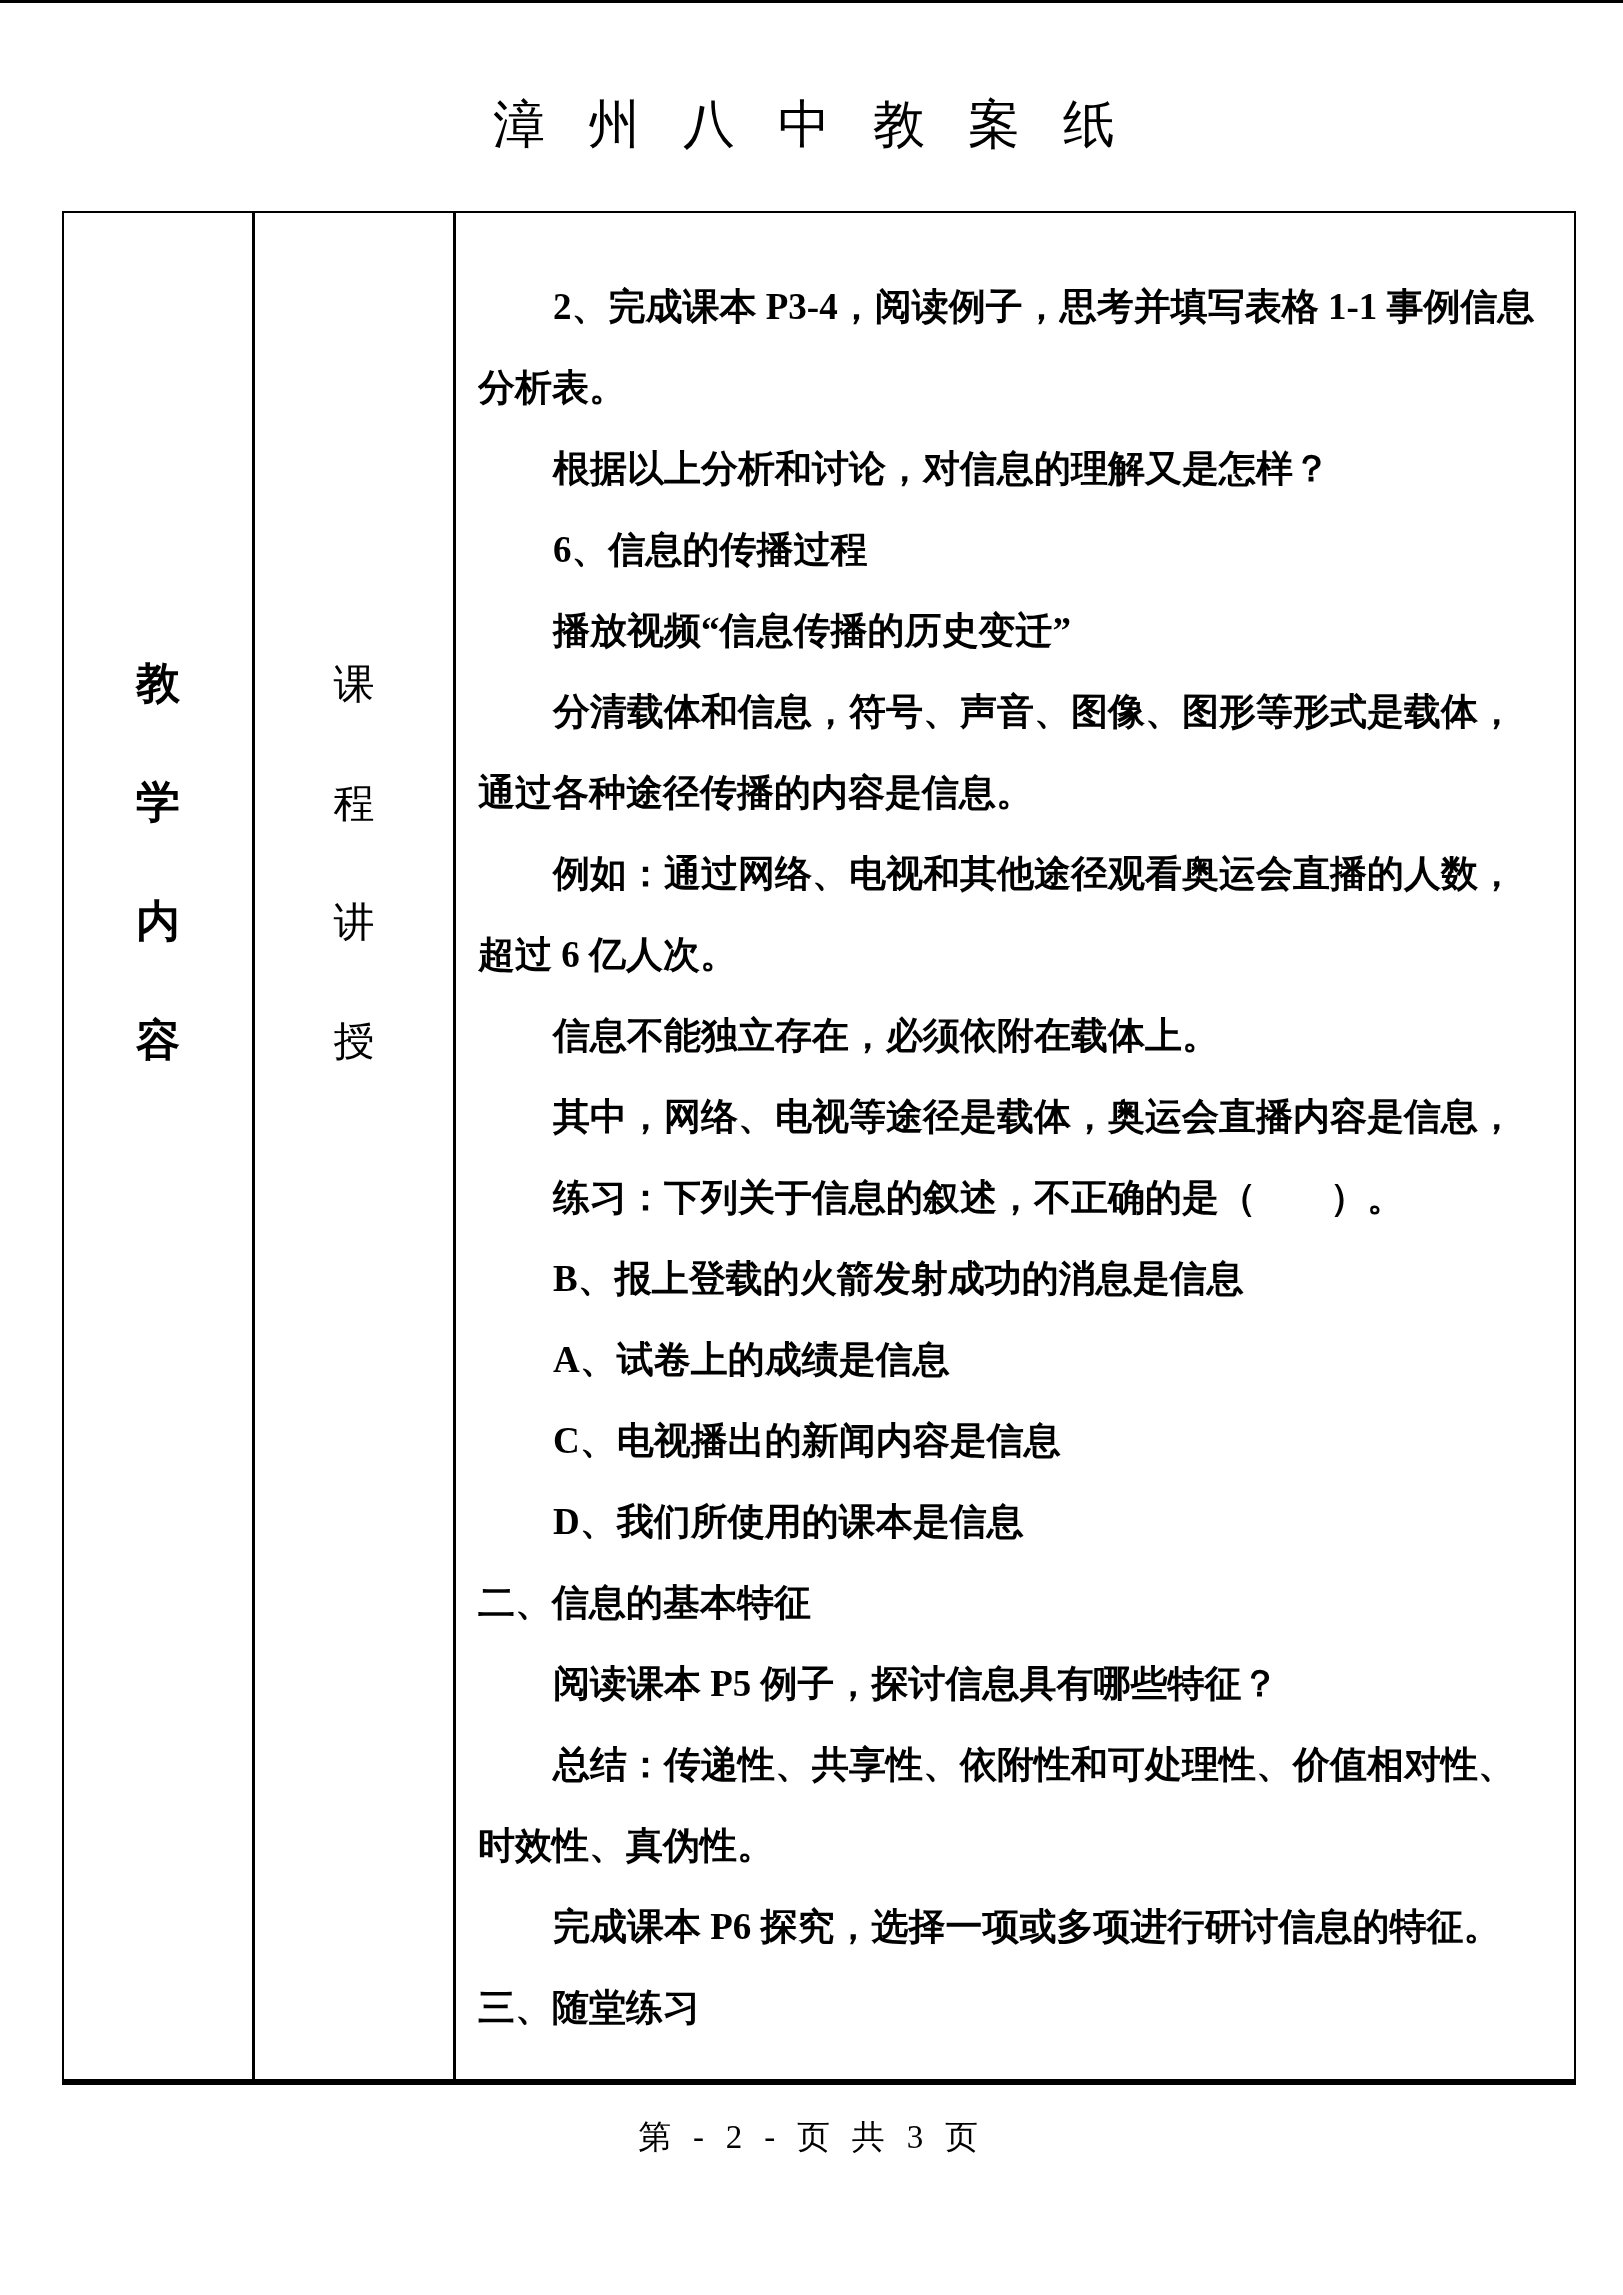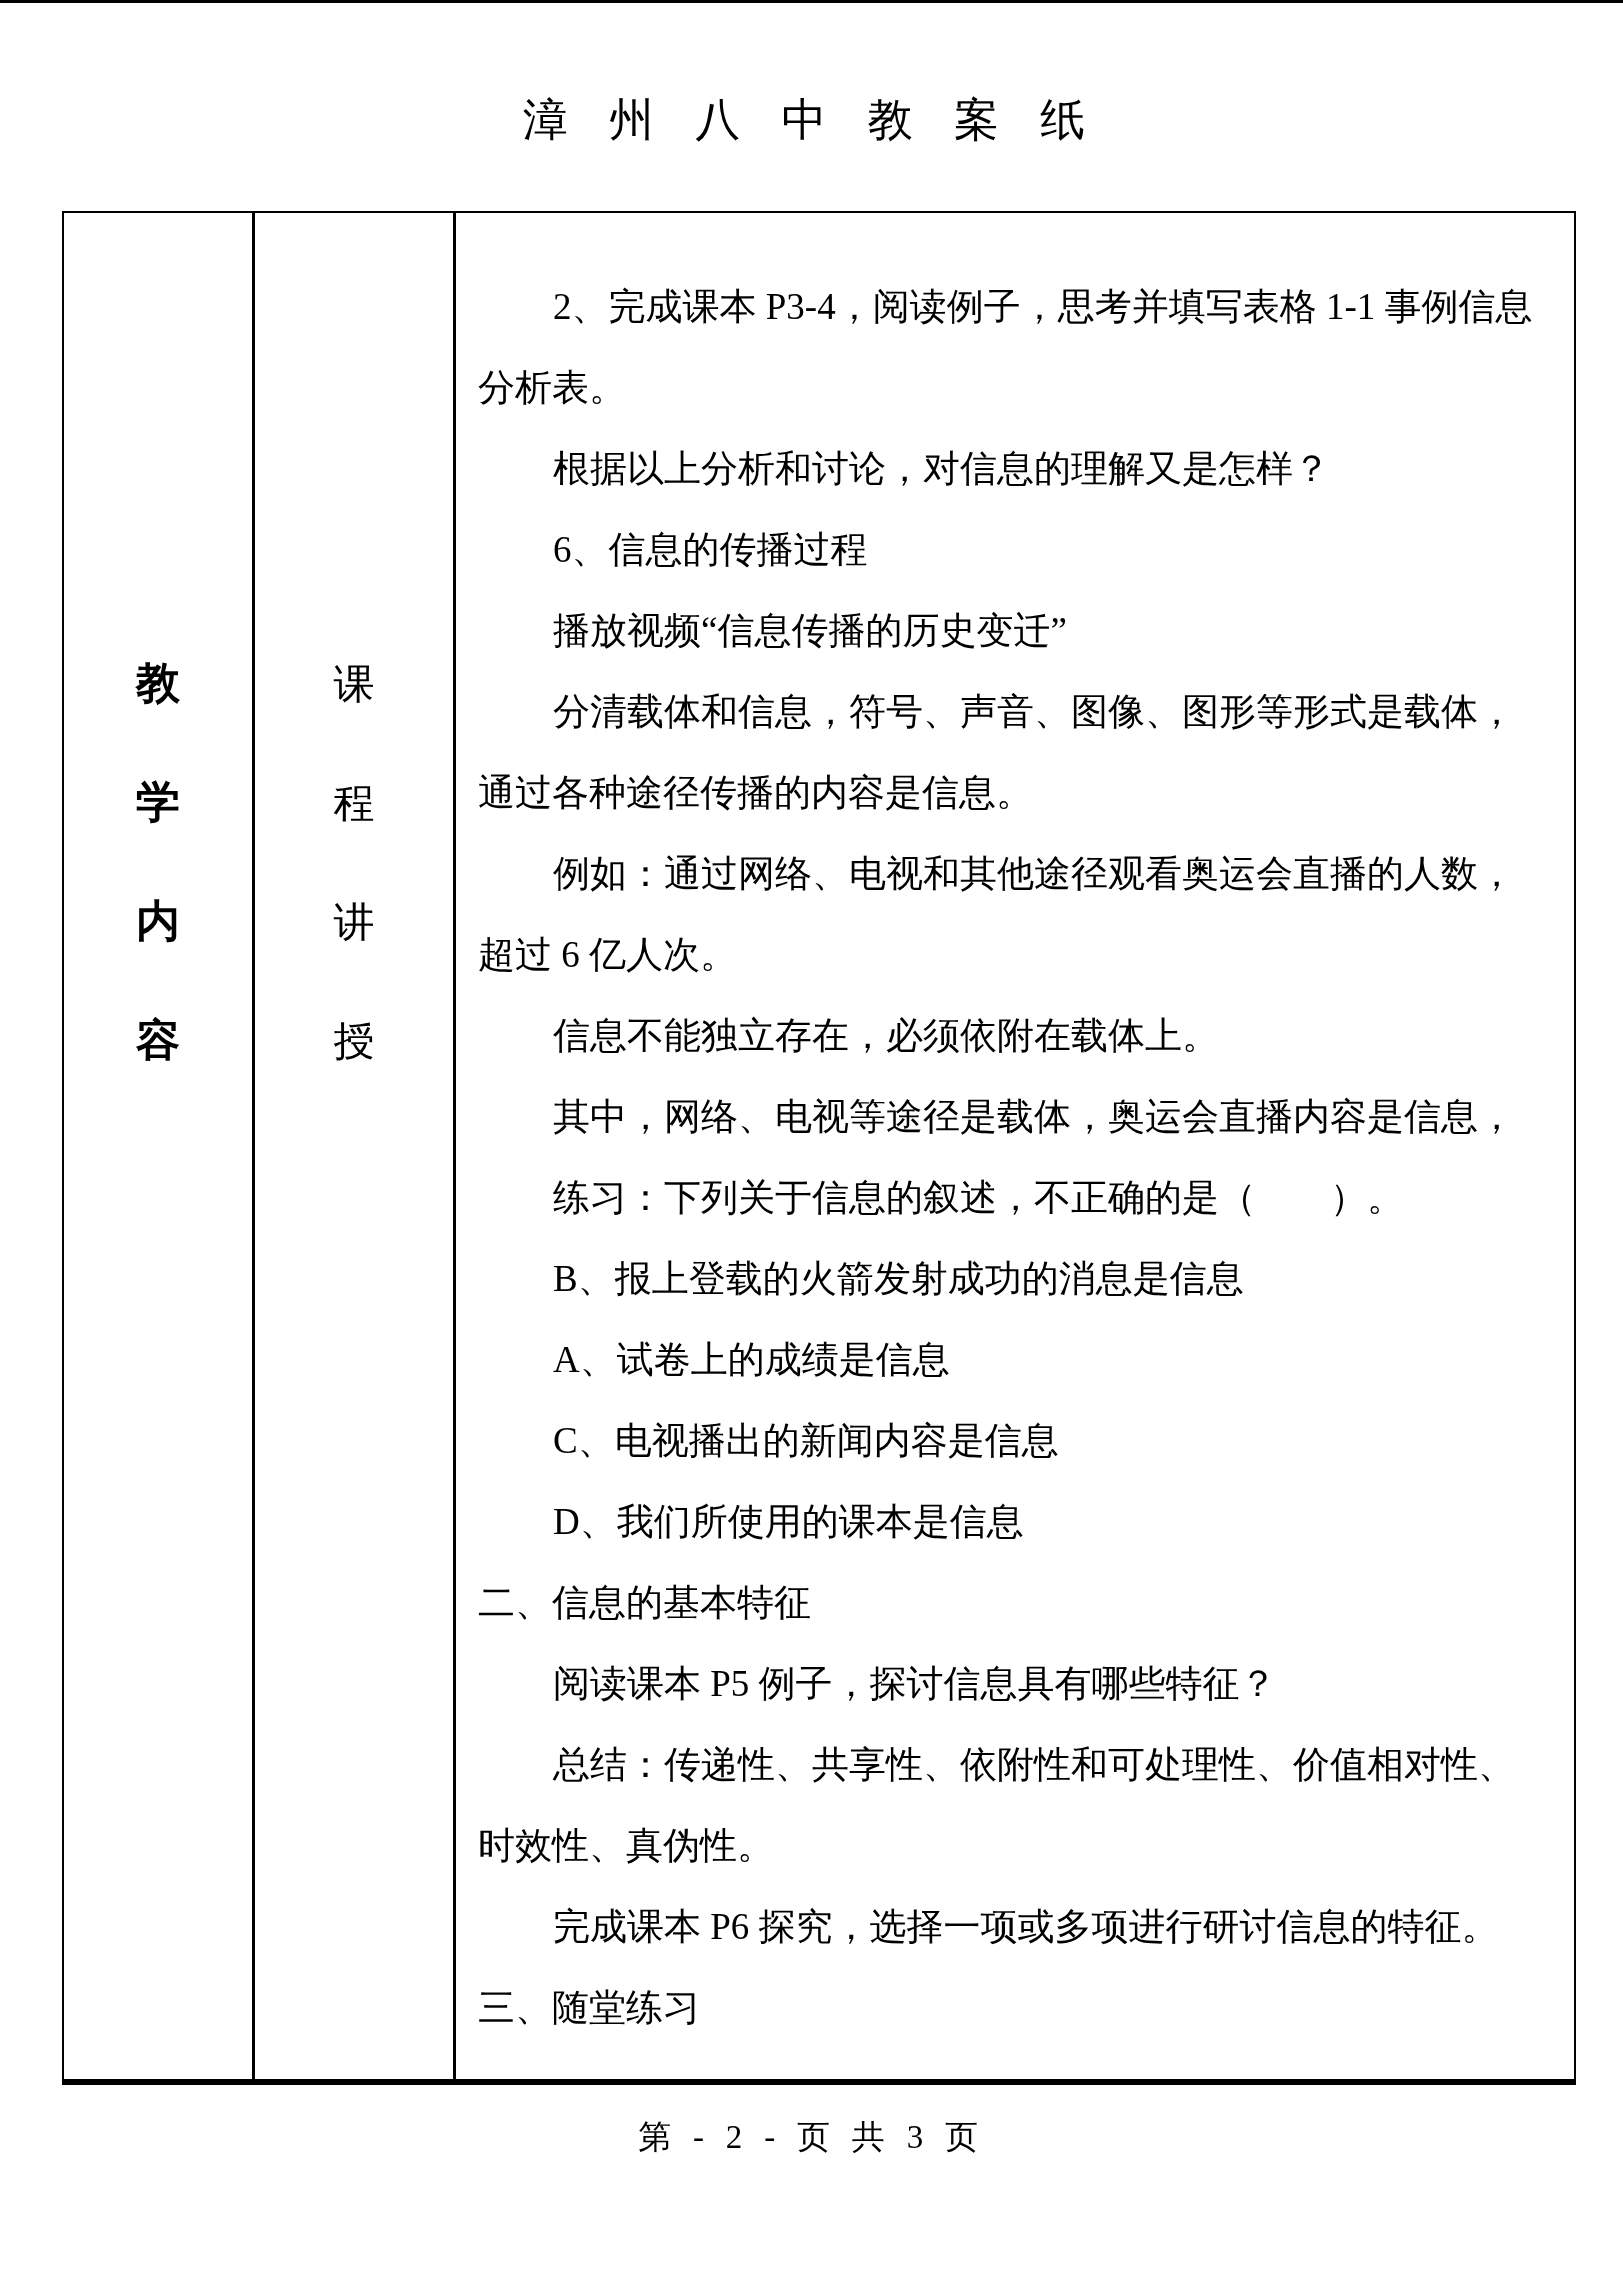--- a/index.html
+++ b/index.html
@@ -16,21 +16,21 @@
     position: absolute;
     left: 0; top: 0;
     width: 100%; height: 3.4px;
     background: #000000;
   }
   .doc-title {
     position: absolute;
     left: 0; top: 90px;
     width: 100%;
     text-align: center;
-    font-size: 45px;
+    font-size: 52px;
     letter-spacing: 15px;
     white-space: nowrap;
   }
   .sheet-table {
     position: absolute;
     left: 62px; top: 211px;
     width: 1514px; height: 1874px;
     border: 2.7px solid #000000;
     border-bottom-width: 6.8px;
     box-sizing: border-box;
@@ -71,20 +71,21 @@
     position: absolute;
     left: 414px; top: 53px;
     right: 24.5px;
     overflow: hidden;
   }
   .line {
     height: 81px;
     line-height: 81px;
     font-size: 37px;
     white-space: nowrap;
+    font-weight: bold;
   }
   .line.indent { padding-left: 75px; }
   .footer {
     position: absolute;
     left: 0; top: 2115px;
     width: 100%;
     text-align: center;
     font-size: 33px;
     letter-spacing: 6.8px;
     white-space: nowrap;

